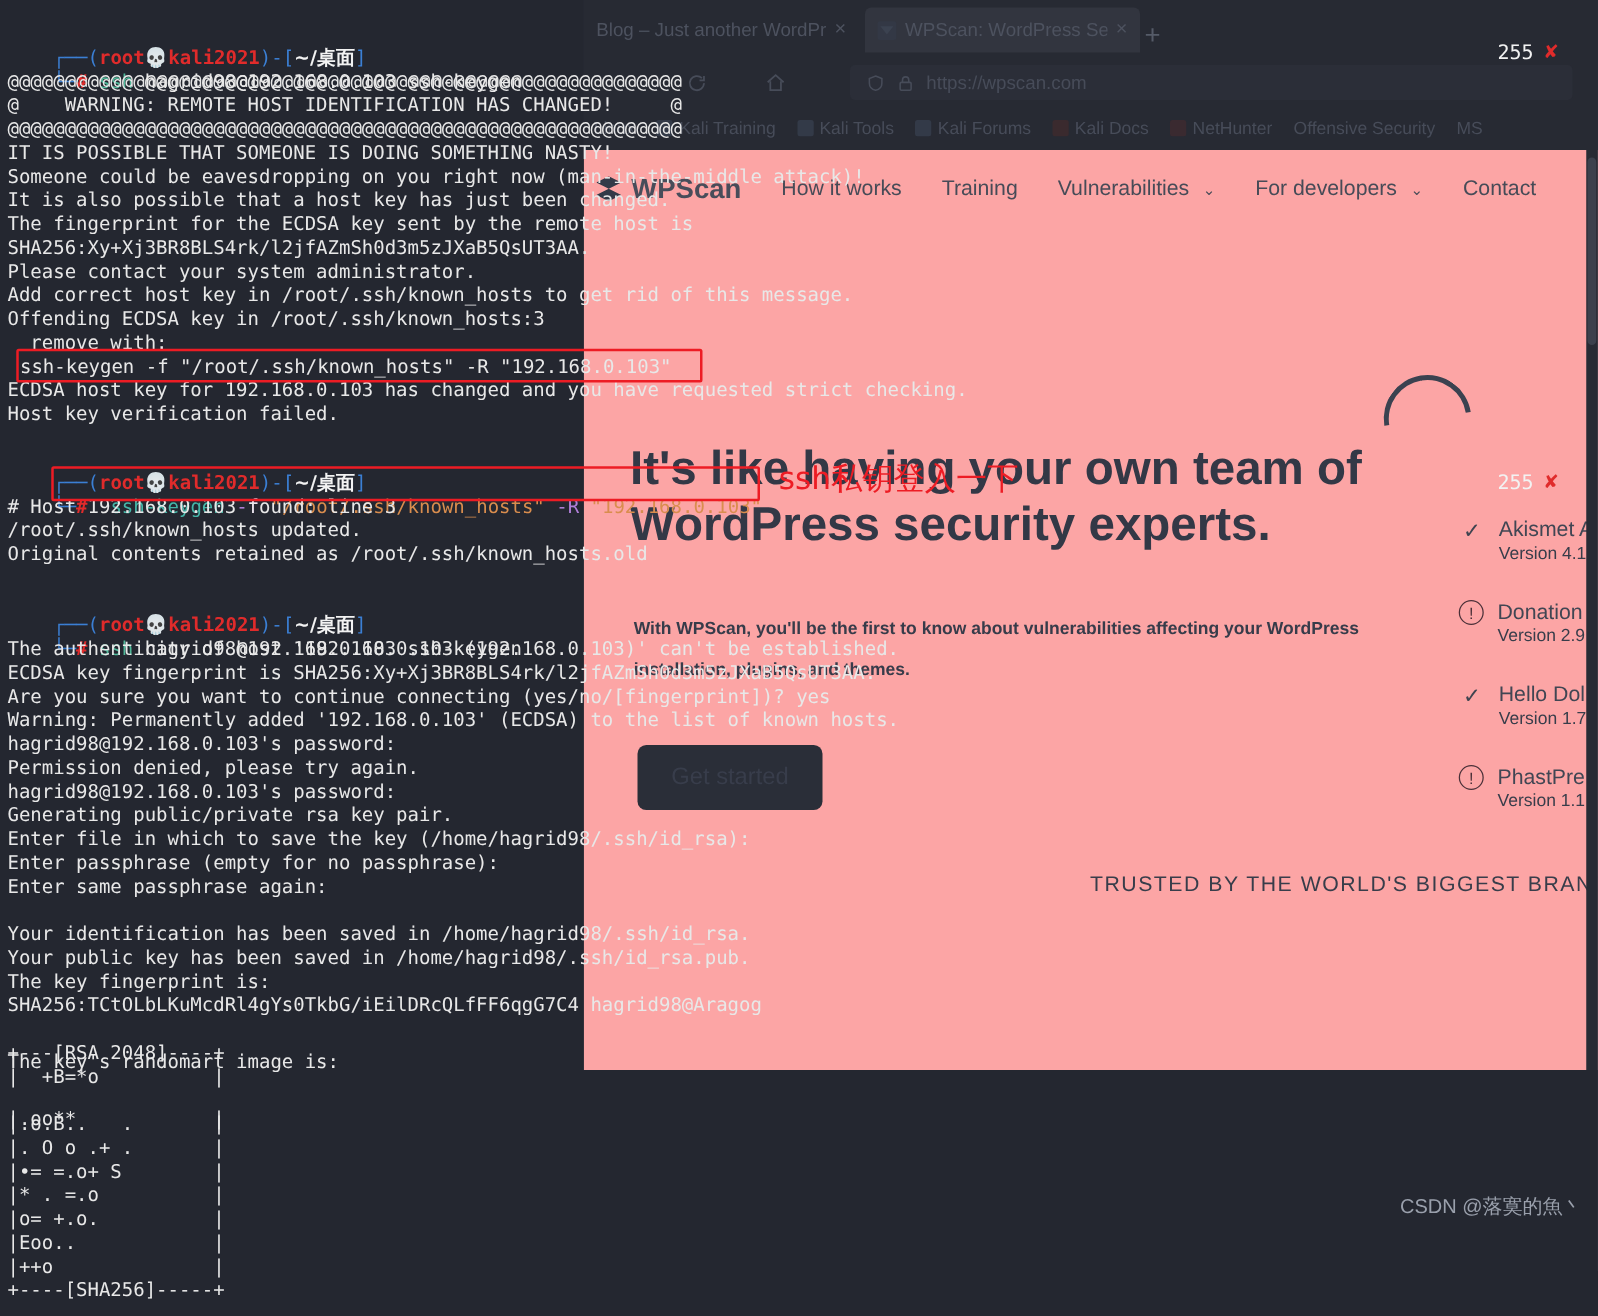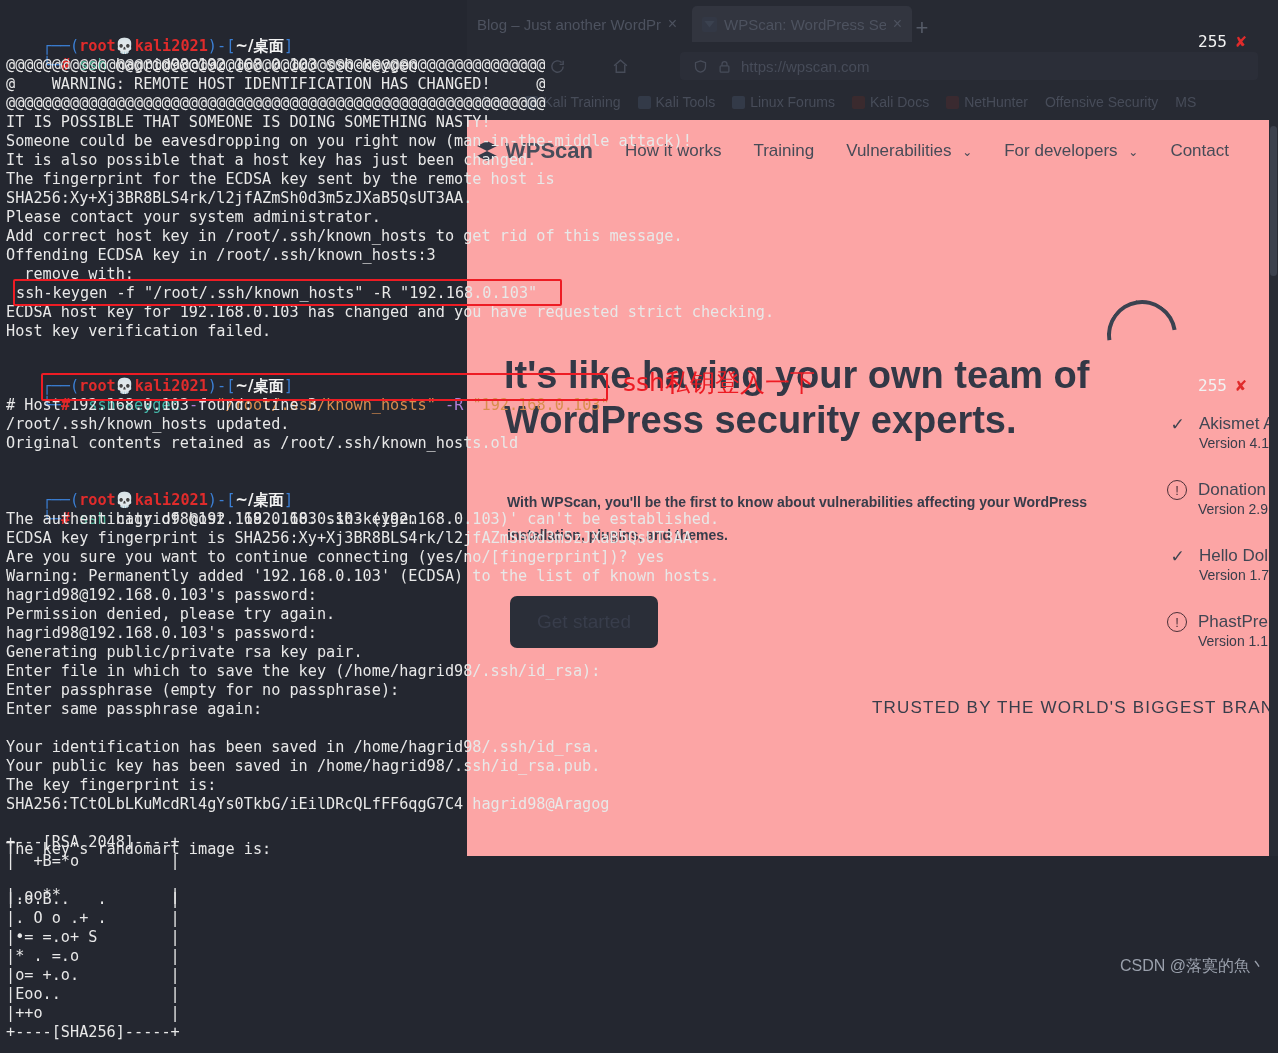--- a/index.html
+++ b/index.html
@@ -193,21 +193,21 @@
       <div class="bm">
         <span class="bm-ico"></span>
         <span>Kali Training</span>
       </div>
       <div class="bm">
         <span class="bm-ico"></span>
         <span>Kali Tools</span>
       </div>
       <div class="bm">
         <span class="bm-ico"></span>
-        <span>Linux Forums</span>
+        <span>Kali Forums</span>
       </div>
       <div class="bm">
         <span class="bm-ico d"></span>
         <span>Kali Docs</span>
       </div>
       <div class="bm">
         <span class="bm-ico n"></span>
         <span>NetHunter</span>
       </div>
       <div class="bm">

